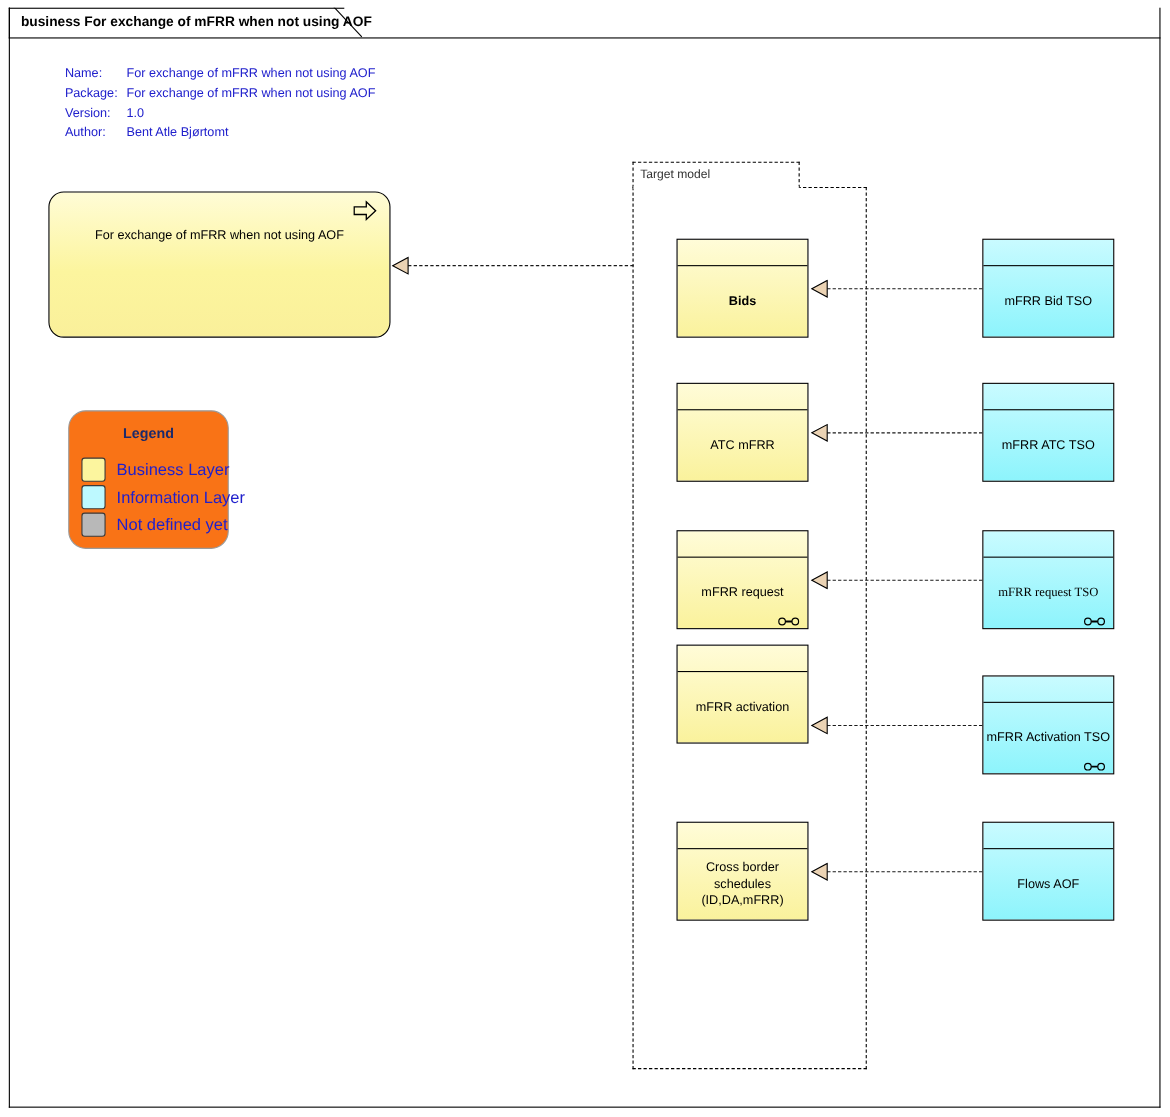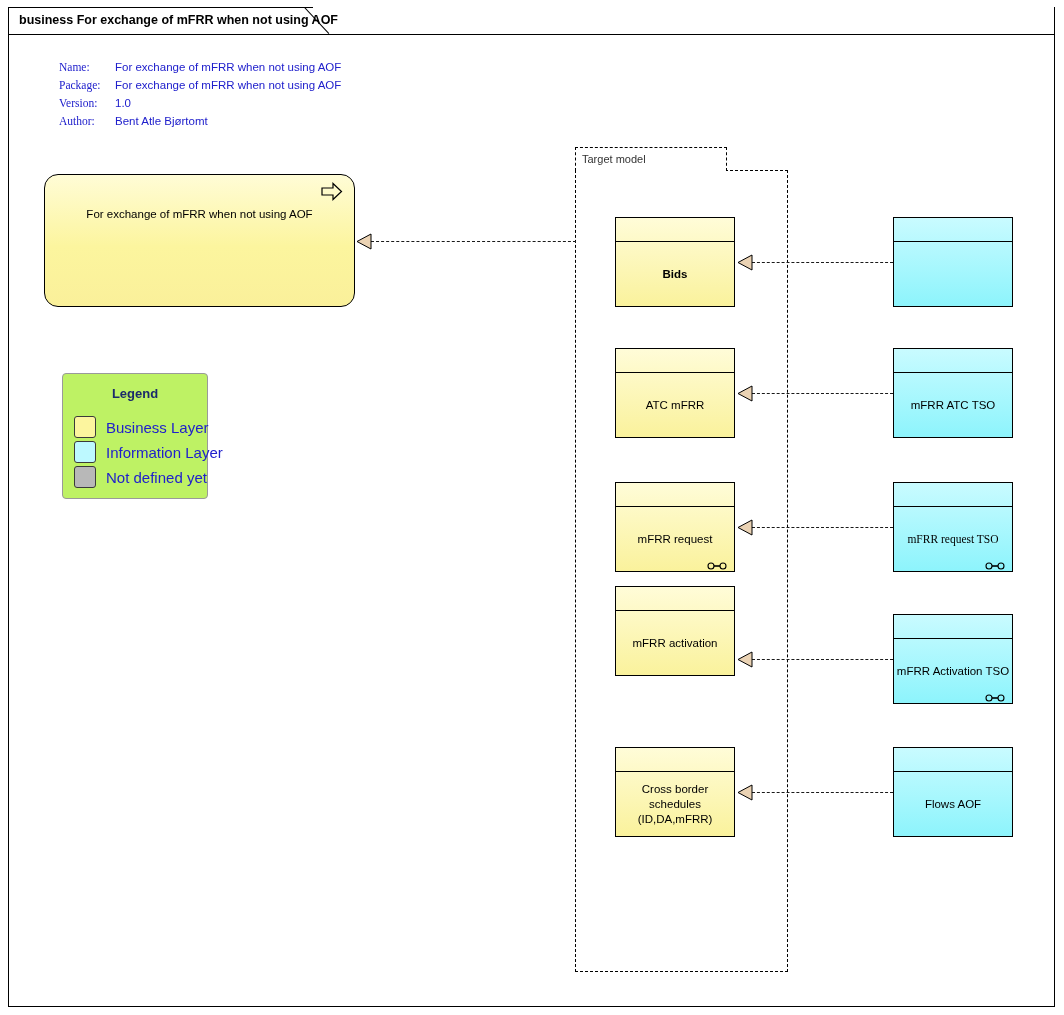--- a/index.html
+++ b/index.html
@@ -91,21 +91,20 @@
   }
   #meta .meta-row {
     height: 18px;
     line-height: 18px;
     white-space: nowrap;
   }
   #meta .meta-key {
     display: inline-block;
     width: 56px;
     vertical-align: top;
-    font-family: Liberation Serif, serif;
   }
   #meta .meta-val {
     display: inline-block;
     vertical-align: top;
   }
 
   
   #process-node {
     position: absolute;
     left: 44px;
@@ -136,22 +135,22 @@
 
   
   #legend {
     position: absolute;
     left: 62px;
     top: 373px;
     width: 146px;
     height: 126px;
     box-sizing: border-box;
     border: 1px solid #9a9a9a;
-    border-radius: 4px;
-    background: #bef264;
+    border-radius: 16px;
+    background: #f97316;
   }
   #legend-title {
     position: absolute;
     left: 0; top: 12px;
     width: 100%;
     text-align: center;
     font-size: 13px;
     font-weight: bold;
     color: #1b2a6b;
   }
@@ -338,20 +337,21 @@
     <polygon points="1,8.5 15,1 15,16" fill="#EBD3B4" stroke="#000000" stroke-width="1"></polygon>
   </svg>
 </div>
 
 <div class="node yellow" style="left:615px; top:217px;font-weight:bold;">
   <div class="node-header"></div>
   <div class="node-label">Bids</div>
 </div>
 <div class="node cyan" style="left:893px; top:217px;">
   <div class="node-header"></div>
+  <div class="node-label">mFRR Bid TSO</div>
 </div>
 <div class="conn" style="left:752px; top:262px; width:141px;"></div>
 <div class="arrowhead" style="left:737px; top:254px;">
   <svg width="16" height="17" viewBox="0 0 16 17">
     <polygon points="1,8.5 15,1 15,16" fill="#EBD3B4" stroke="#000000" stroke-width="1"></polygon>
   </svg>
 </div>
 
 <div class="node yellow" style="left:615px; top:348px;">
   <div class="node-header"></div>

